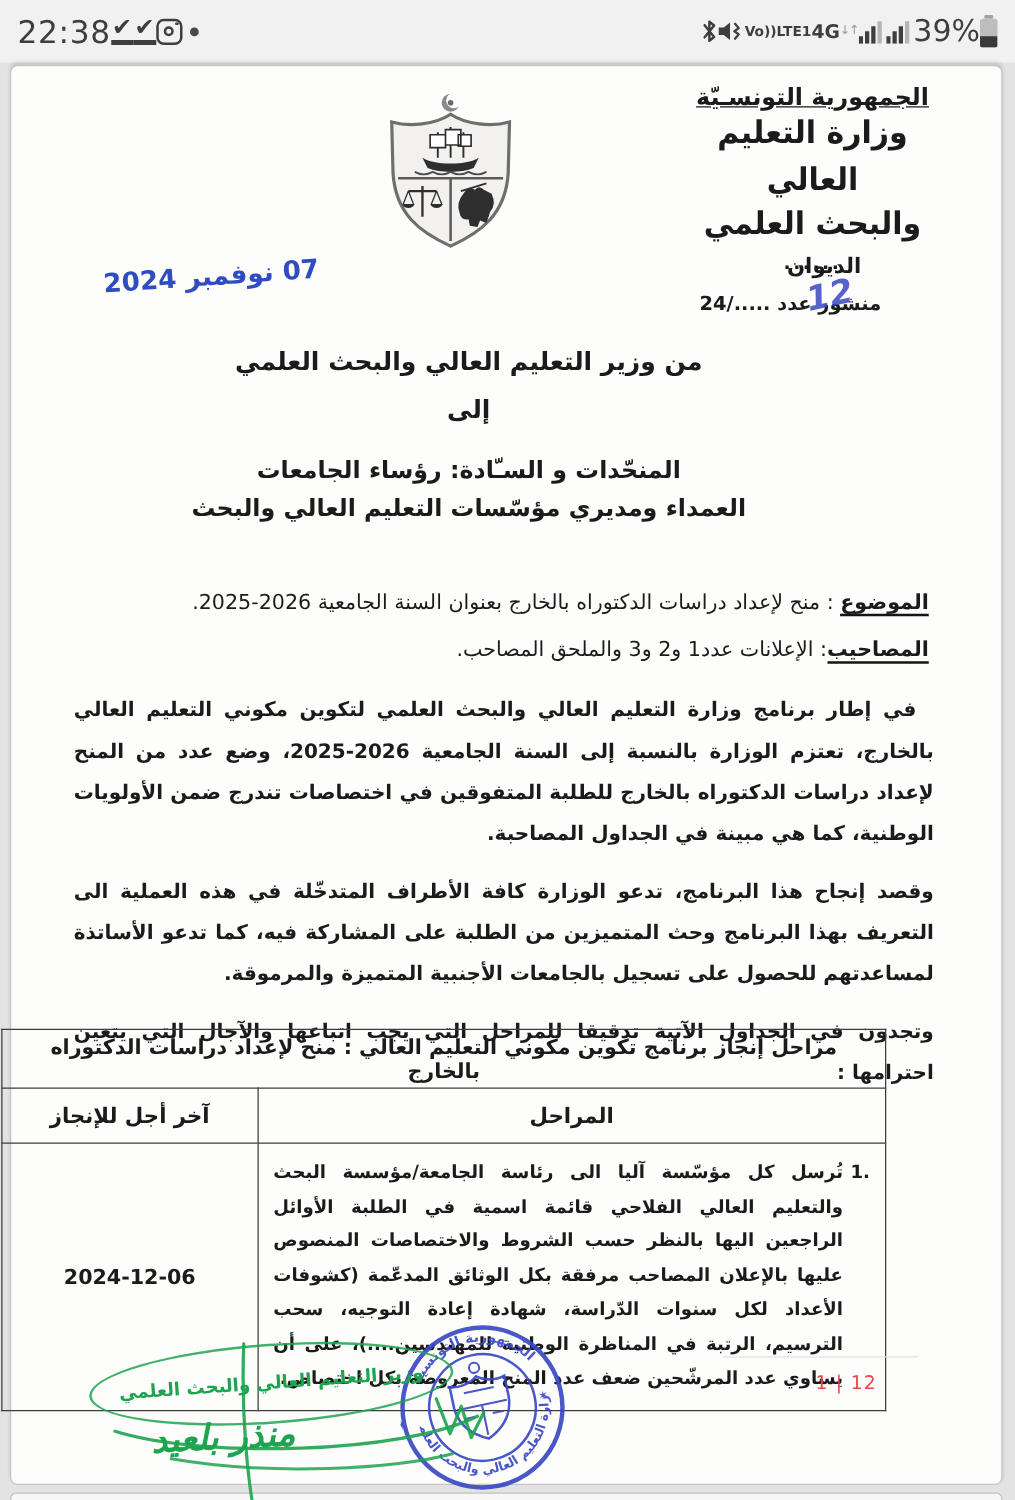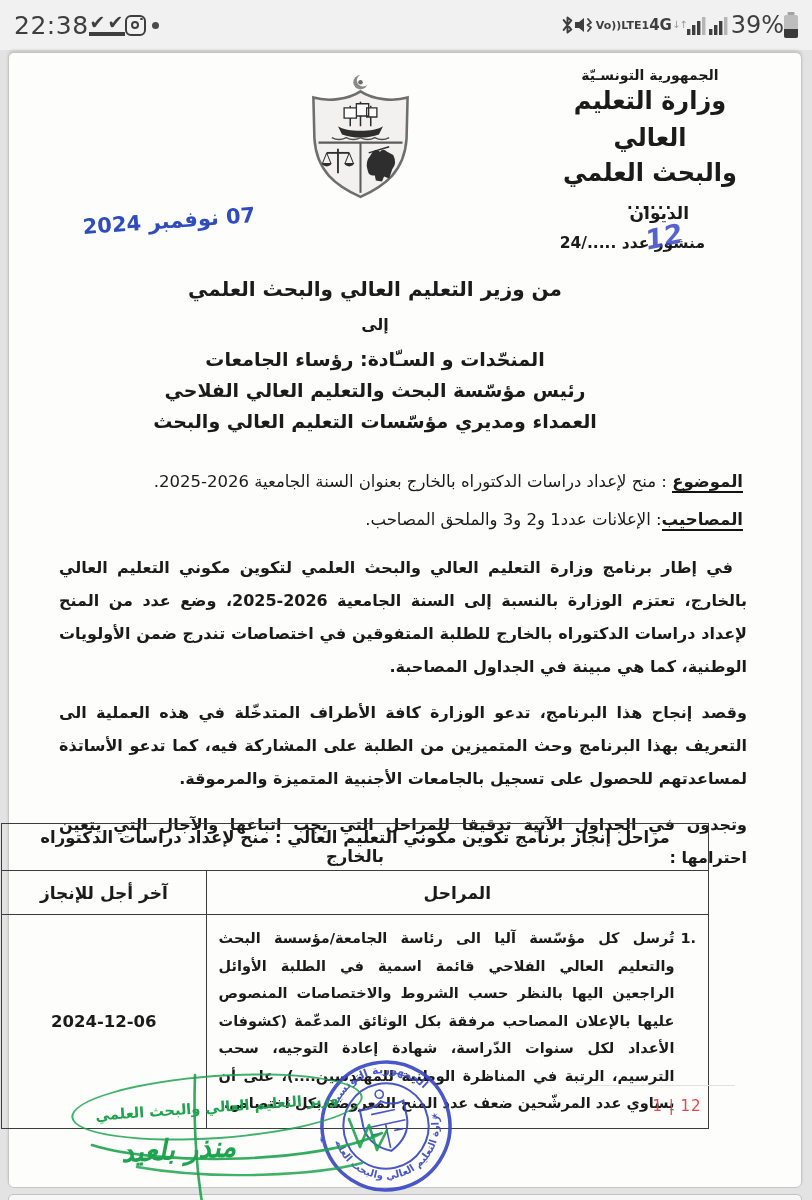--- a/index.html
+++ b/index.html
@@ -33,36 +33,36 @@
 
   
   .nextpage { position:absolute; left:8px; top:1194px; width:794px; height:10px;
     background:#f7f7f7; border:1px solid #c2c2c2; border-radius:5px 5px 0 0; }
   .page { position:absolute; left:8px; top:52px; width:794px; height:1136px;
     background:#fdfdfc; border:1px solid #c6c6c6; border-radius:6px;
     box-shadow:0 -2px 3px rgba(0,0,0,0.12); direction:rtl; color:#1b1b1b; }
 
   
   .hdr-right { position:absolute; top:14px; left:auto; right:42px; width:218px; text-align:center; }
-  .republic { font-size:14px; font-weight:700; }
+  .republic { font-size:19px; font-weight:700;text-decoration:underline; }
   .ministry { font-size:24px; font-weight:700; line-height:1.5; transform:scaleY(1.04); }
   .dots { font-size:15px; font-weight:700; letter-spacing:2px; margin-top:4px; }
   .office { position:absolute; top:150px; right:112px; font-size:17px; font-weight:700; }
   .circular { position:absolute; top:181px; right:96px; font-size:15.5px; font-weight:600; }
   .hand-num { position:absolute; top:168px; right:118px; font-size:27px; font-style:italic; font-weight:700;
     color:var(--round-stamp-blue,#3a49c4); transform:rotate(-12deg); opacity:.85; }
   .emblem { position:absolute; top:20px; right:auto; left:298px; width:108px; height:128px; }
   .datestamp { position:absolute; top:156px; left:60px; width:200px; text-align:center;
     color:var(--date-stamp-blue,#2f4cc0); font-size:21px; font-weight:700; letter-spacing:1px;
     transform:rotate(-4deg); }
 
   
   .addr { position:absolute; top:224px; left:0; right:0; text-align:center; padding-right:60px; font-weight:700; }
   .addr .from { font-size:20px; margin-bottom:14px; }
-  .addr .to { font-size:16px; margin-bottom:14px; }
+  .addr .to { font-size:20px; margin-bottom:26px; }
   .addr .ln { font-size:19px; margin-bottom:9px; }
 
   
   .subject { position:absolute; top:410px; right:58px; left:70px; font-size:16.5px; line-height:2.3; }
   .lbl { font-weight:700; border-bottom:2px solid #141414; }
 
   
   .bodytxt { position:absolute; top:498px; right:54px; left:50px; font-size:16px; font-weight:600;
     line-height:33px; text-align:justify; }
   .bodytxt p { margin-bottom:13px; }
@@ -196,21 +196,20 @@
       <line x1="60" y1="78" x2="80" y2="72" stroke="#2e2e2e" stroke-width="1.5"></line>
     </svg>
   </div>
 
   <div class="datestamp">07 نوفمبر 2024</div>
 
   <div class="addr">
     <div class="from">من وزير التعليم العالي والبحث العلمي</div>
     <div class="to">إلى</div>
     <div class="ln">المنحّدات و السـّادة: رؤساء الجامعات</div>
-    <div class="ln">رئيس مؤسّسة البحث والتعليم العالي الفلاحي</div>
     <div class="ln">العمداء ومديري مؤسّسات التعليم العالي والبحث</div>
   </div>
 
   <div class="subject">
     <div>
       <span class="lbl">الموضوع</span><span> : </span><span>منح لإعداد دراسات الدكتوراه بالخارج بعنوان السنة الجامعية 2026-2025.</span>
     </div>
     <div>
       <span class="lbl">المصاحيب</span><span>: </span><span>الإعلانات عدد1 و2 و3 والملحق المصاحب.</span>
     </div>

